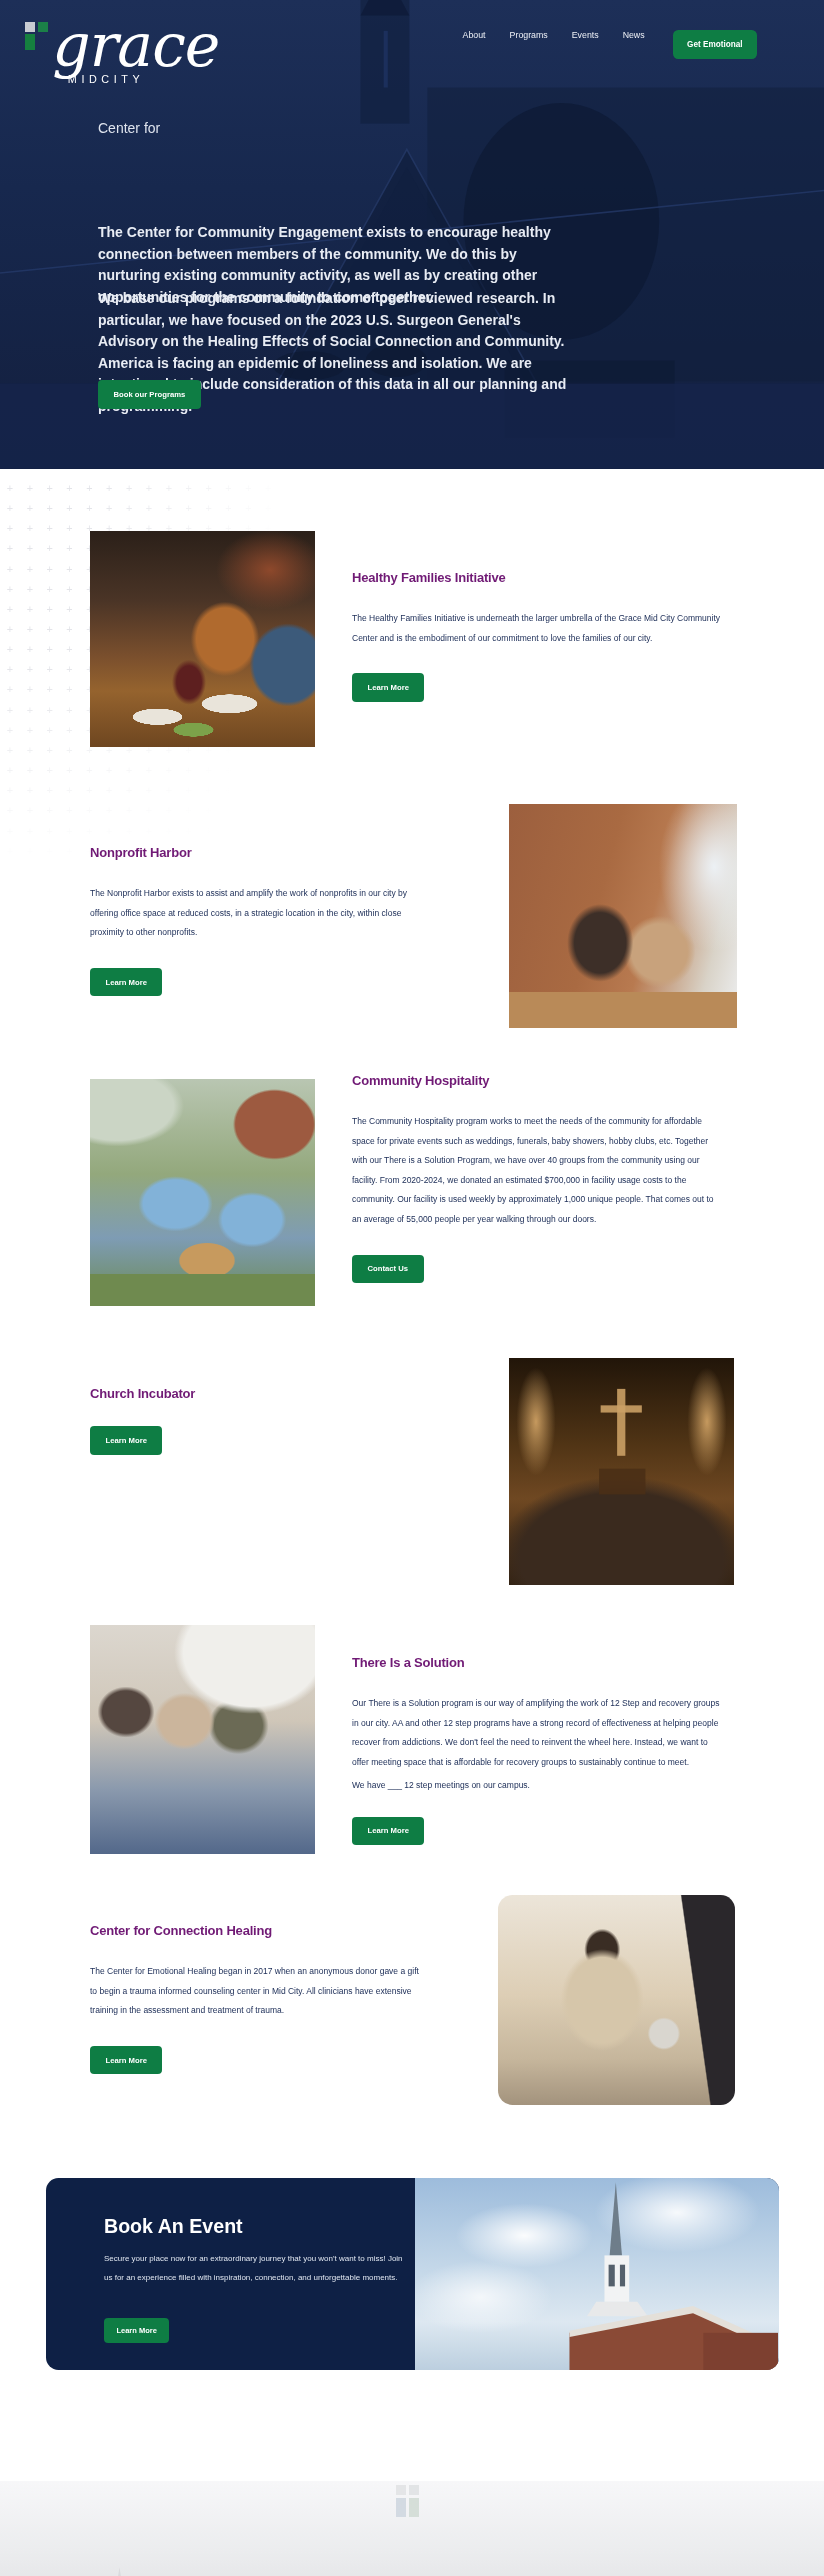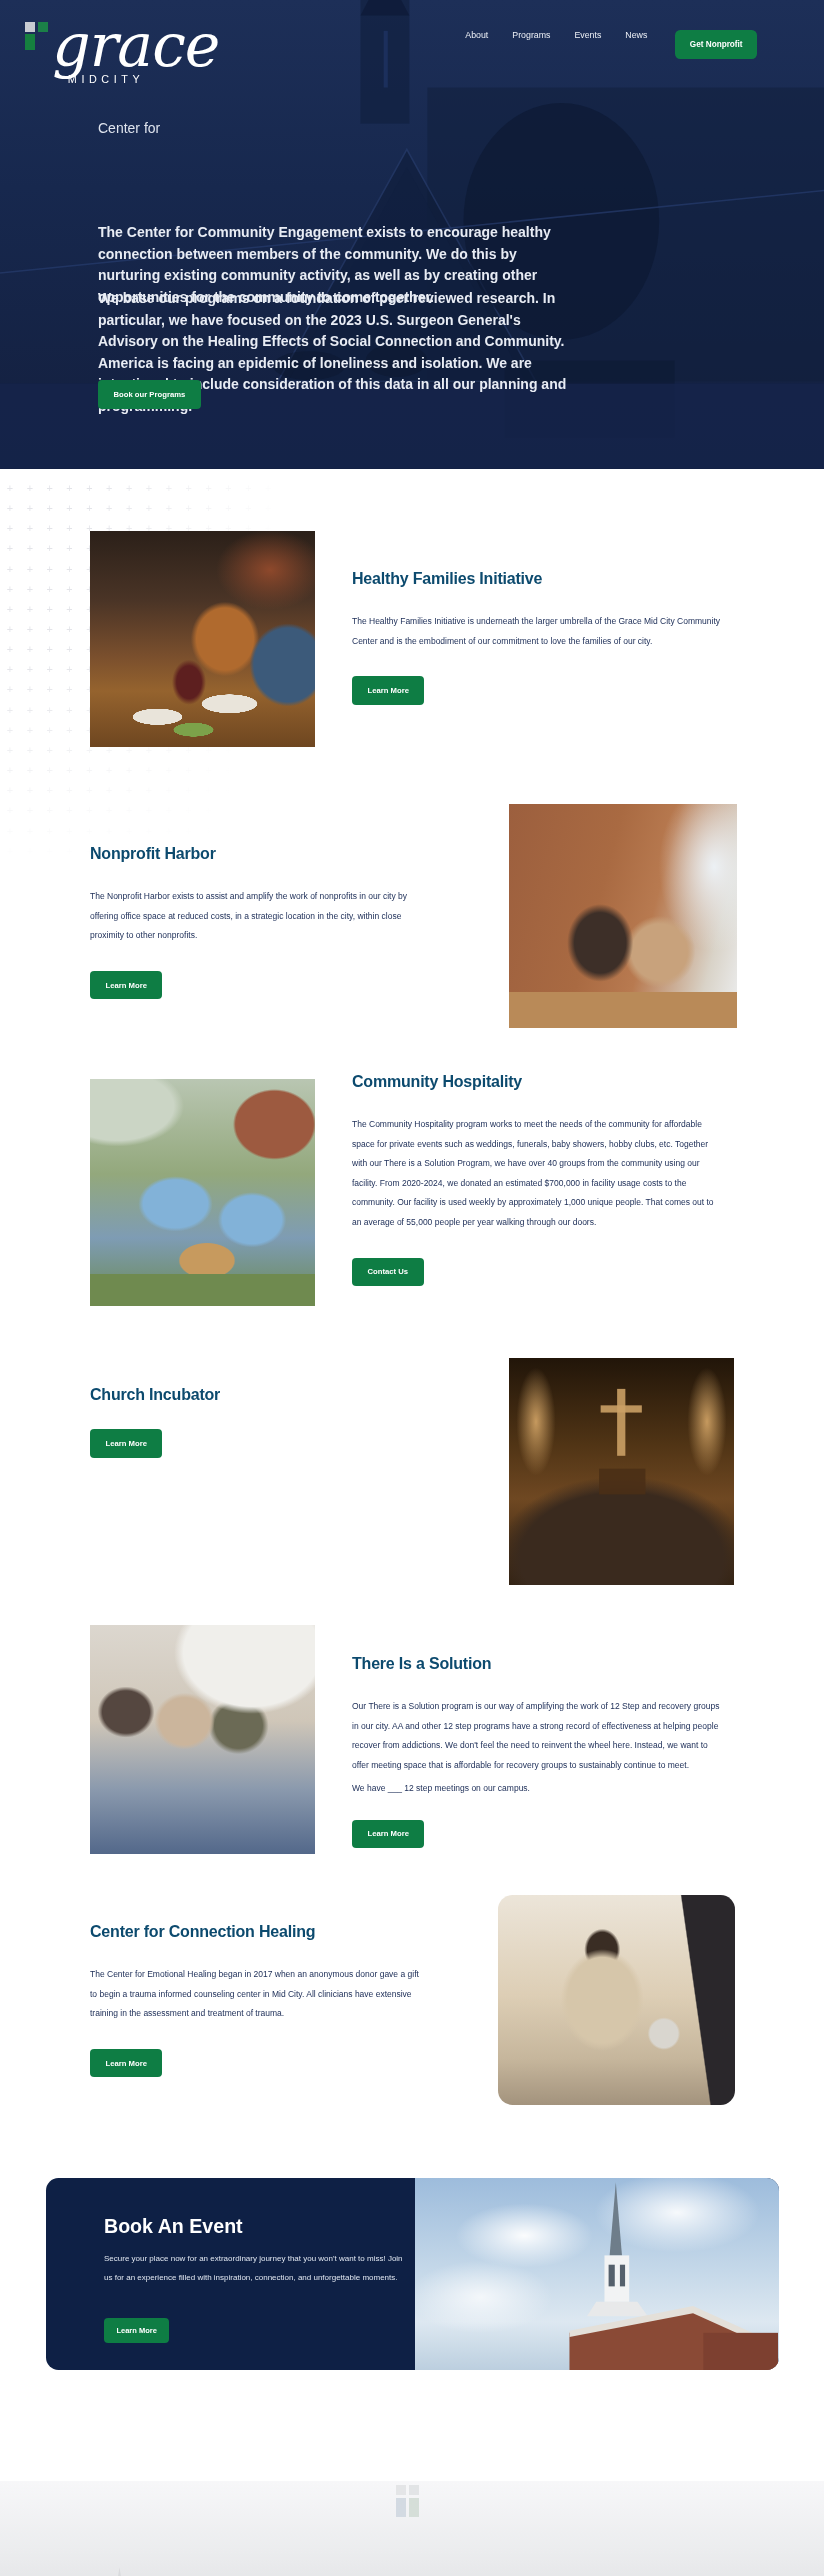--- a/index.html
+++ b/index.html
@@ -41,21 +41,21 @@
   .plus-pattern{position:absolute;left:0;top:478px;width:298px;height:403px;overflow:hidden;}
   .plus-grid{display:grid;grid-template-columns:repeat(15,1fr);height:100%;color:#e3e4e9;
              font-size:10.8px;line-height:20px;text-align:center;}
   .plus-pattern::after{content:"";position:absolute;inset:0;
      background:linear-gradient(100deg,rgba(255,255,255,0) 25%,#ffffff 78%),
                 linear-gradient(180deg,rgba(255,255,255,0) 45%,#ffffff 96%);}
 
   
   .ph{position:absolute;}
   .sec-txt{position:absolute;}
-  .sec-title{margin:0;color:#0c4a6e;font-size:16px;font-weight:700;letter-spacing:-0.2px;}
+  .sec-title{margin:0;color:#701a75;font-size:13px;font-weight:700;letter-spacing:-0.2px;}
   .sec-body{margin:24px 0 0 0;color:#20315a;font-size:8.5px;line-height:19.6px;}
   .sec-body2{margin:4.1px 0 0 0;color:#20315a;font-size:8.5px;line-height:19.6px;}
   .sec-btn{margin-top:25px;}
 
   .s1-img{left:90px;top:531px;width:225px;height:216px;}
   .s1-txt{left:352px;top:570px;width:369px;}
   .s2-txt{left:90px;top:845px;width:330px;}
   .s2-img{left:509px;top:804px;width:228px;height:224px;}
   .s3-img{left:90px;top:1079px;width:225px;height:227px;}
   .s3-txt{left:352px;top:1073px;width:369px;}
@@ -163,21 +163,21 @@
         <span class="logo-text">
           <div class="logo-script">grace</div>
           <div class="logo-sub">MIDCITY</div>
         </span>
       </a>
       <nav class="nav-group">
         <a class="nav-link">About</a>
         <a class="nav-link">Programs</a>
         <a class="nav-link">Events</a>
         <a class="nav-link">News</a>
-        <button class="btn btn-get-involved">Get Nonprofit</button>
+        <button class="btn btn-get-involved">Get Emotional</button>
       </nav>
     </div>
 
     <div class="hero-eyebrow">Center for</div>
     <p class="hero-p hero-p1">The Center for Community Engagement exists to encourage healthy connection between members of the community. We do this by nurturing existing community activity, as well as by creating other opportunities for the community to come together.</p>
     <p class="hero-p hero-p2">We base our programs on a foundation of peer reviewed research. In particular, we have focused on the 2023 U.S. Surgeon General's Advisory on the Healing Effects of Social Connection and Community. America is facing an epidemic of loneliness and isolation. We are intentional to include consideration of this data in all our planning and programming.</p>
     <button class="btn hero-btn">Book our Programs</button>
   </header>
 
   <div class="plus-pattern">

